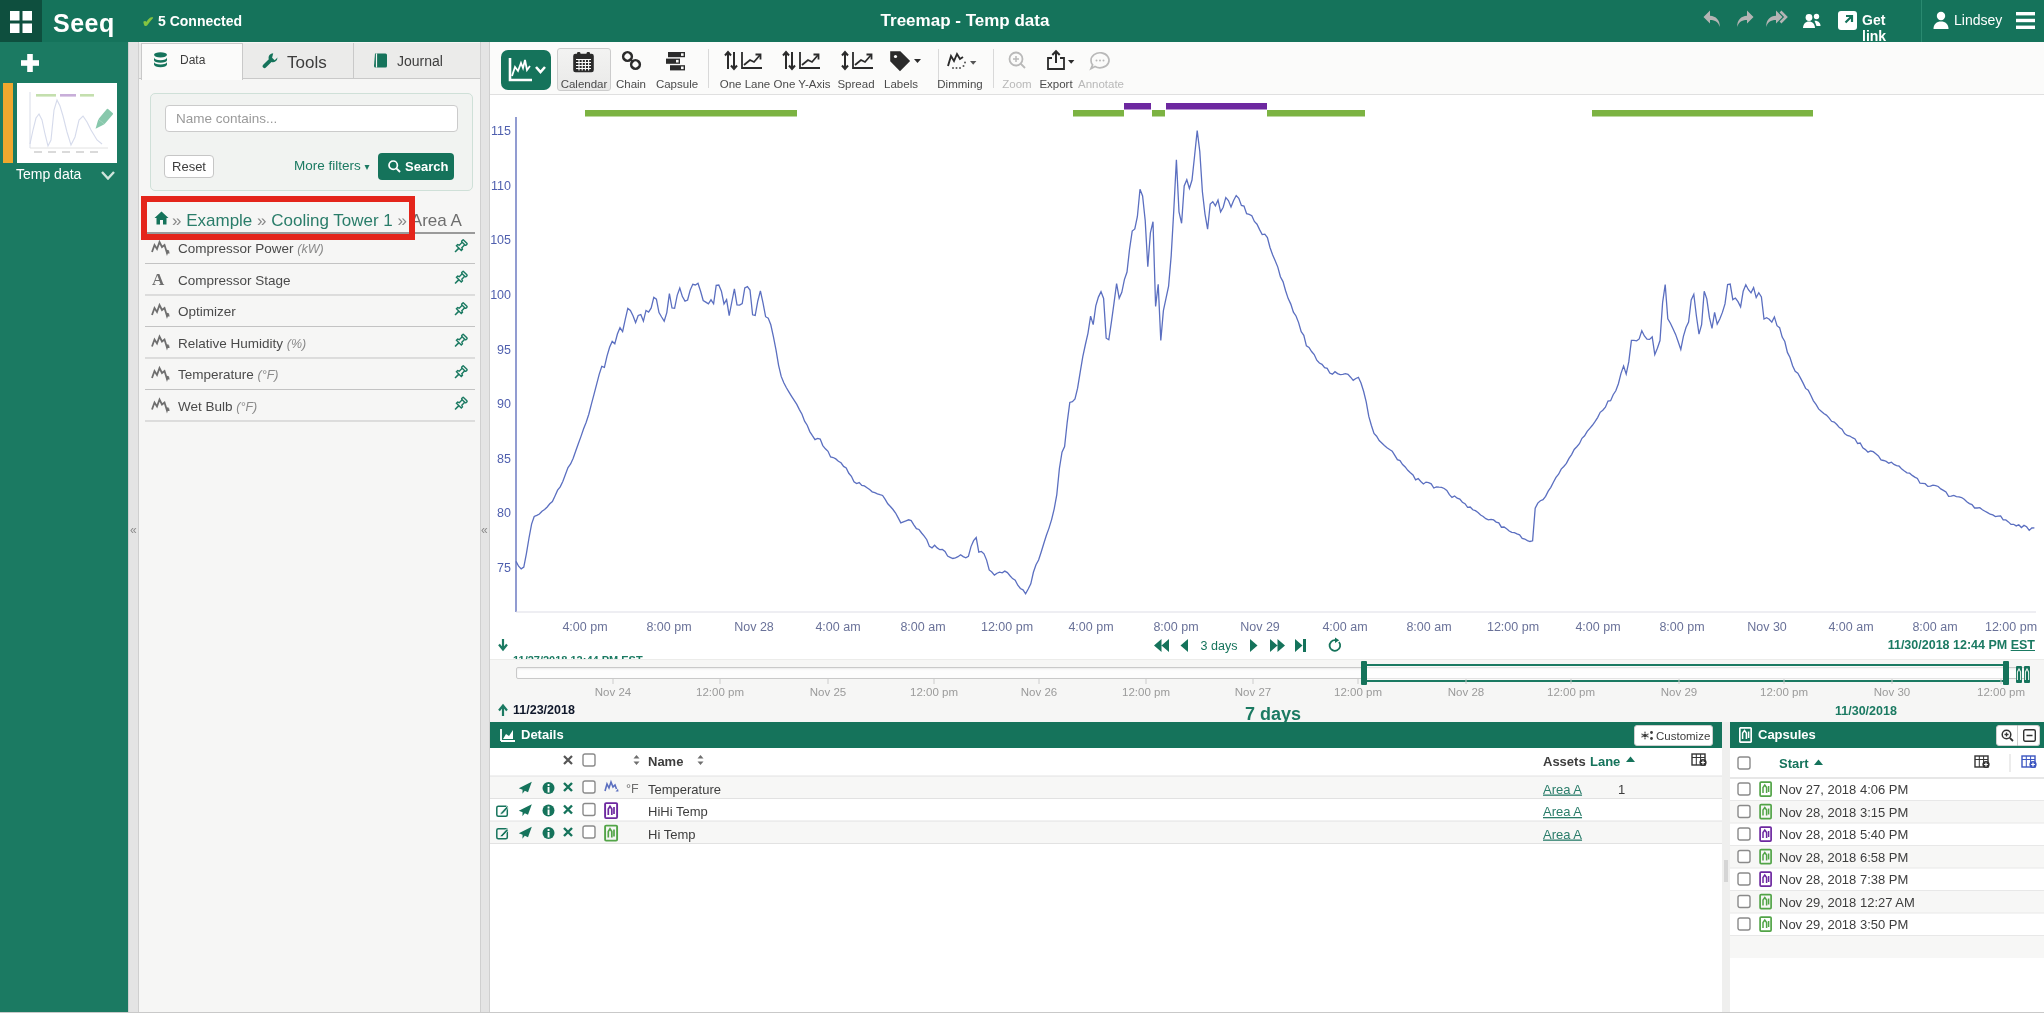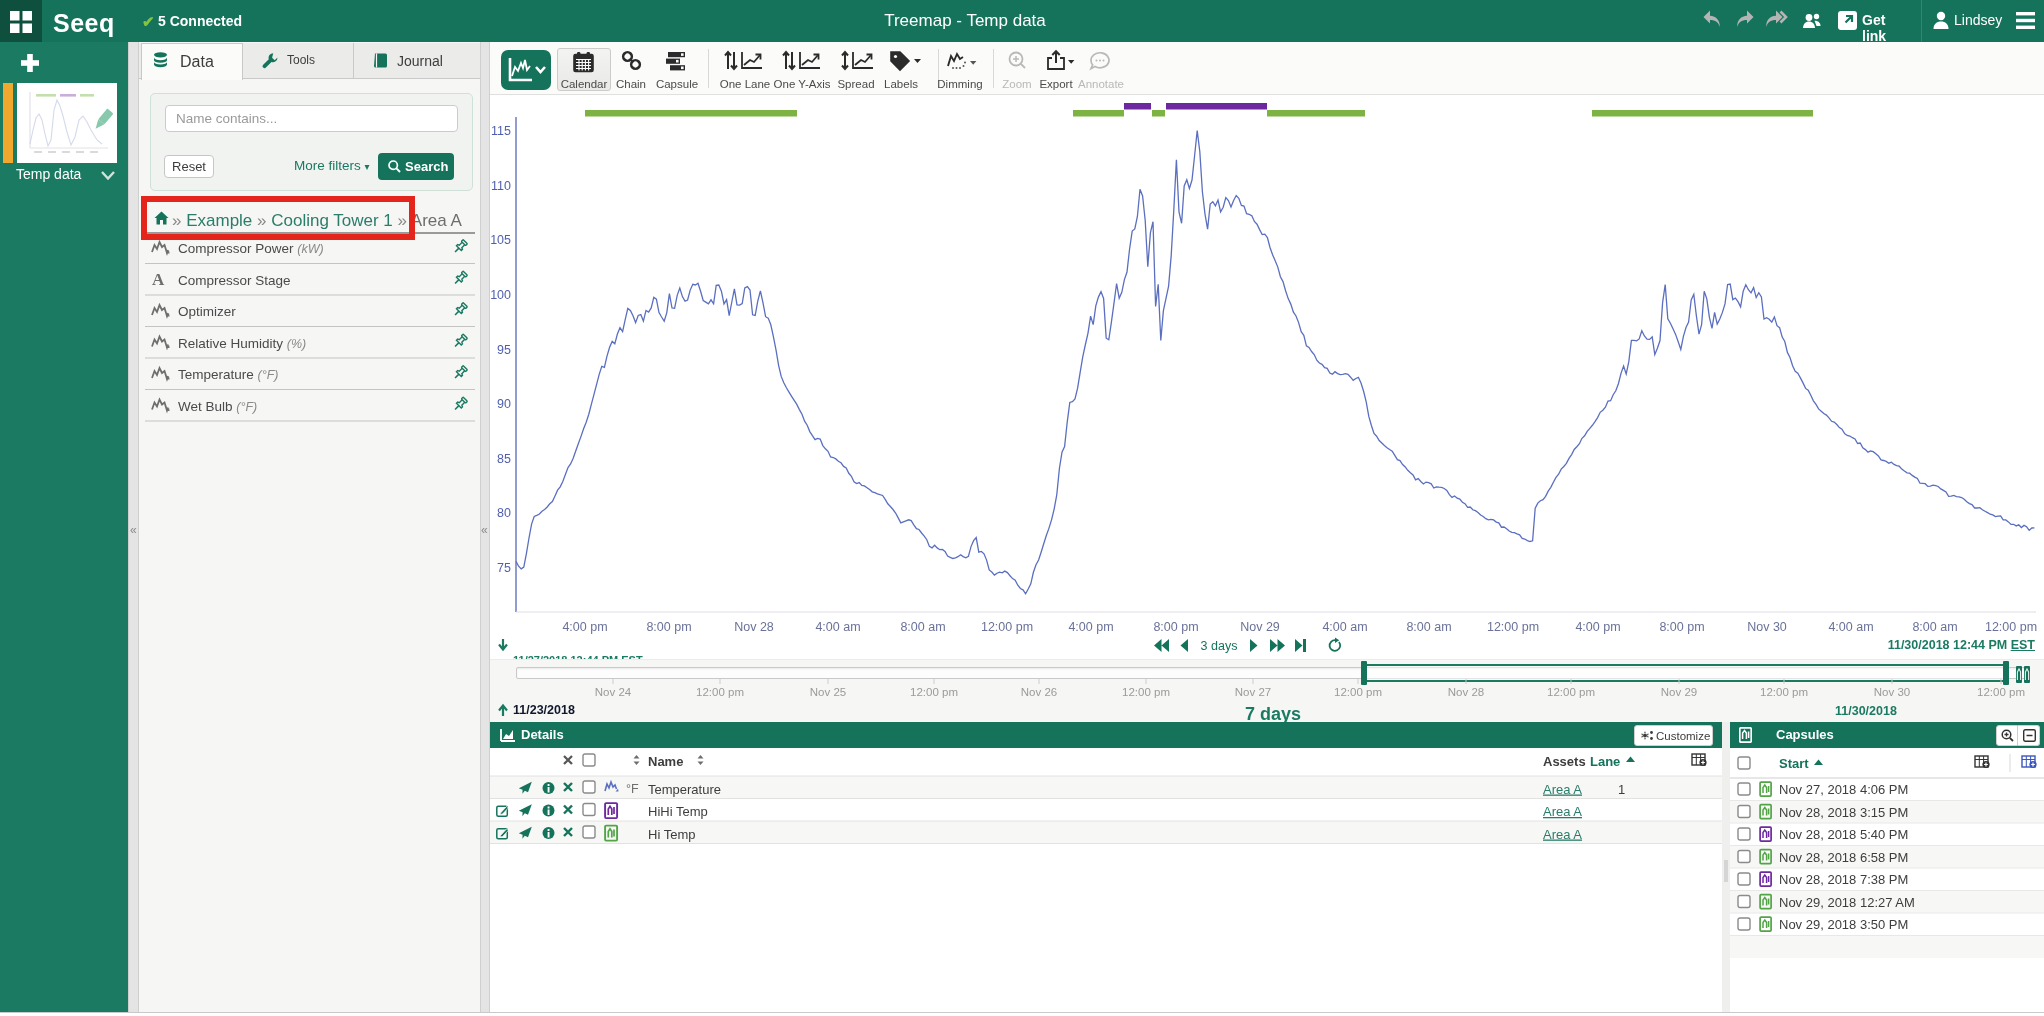--- a/index.html
+++ b/index.html
@@ -15,21 +15,21 @@
 <div class="abs" style="left:0;top:0;width:42px;height:42px;background:#0e4f3e;"></div>
 <svg class="abs" style="left:10px;top:11px;" width="22" height="22" viewBox="0 0 22 22">
  <rect x="0" y="0" width="9.5" height="9.5" fill="#fff"></rect>
       <rect x="12.5" y="0" width="9.5" height="9.5" fill="#fff"></rect>
  <rect x="0" y="12.5" width="9.5" height="9.5" fill="#fff"></rect>
       <rect x="12.5" y="12.5" width="9.5" height="9.5" fill="#fff"></rect>
 </svg>
 <div class="abs" style="left:53px;top:9px;color:#fff;font-size:25px;font-weight:700;letter-spacing:0.5px;">Seeq</div>
 <div class="abs" style="left:142px;top:13px;color:#84c441;font-size:15px;font-weight:700;">✔</div>
 <div class="abs" style="left:158px;top:13px;color:#fff;font-size:14px;font-weight:700;">5 Connected</div>
-<div class="abs" style="left:820px;top:11px;width:290px;text-align:center;color:#fff;font-size:17px;font-weight:400;">Treemap - Temp data</div>
+<div class="abs" style="left:820px;top:11px;width:290px;text-align:center;color:#fff;font-size:17px;font-weight:700;">Treemap - Temp data</div>
 
 <svg class="abs" style="left:1701px;top:8px;" width="22" height="22" viewBox="0 0 22 22">
   <path d="M9 2.5 L2.5 9 L9 15.5 L9 12 C14.5 12 17.5 14.5 18.8 19 C19 12 15 8 9 7.7 Z" fill="#b4b4b4"></path>
 </svg>
 <svg class="abs" style="left:1734px;top:8px;" width="22" height="22" viewBox="0 0 22 22">
   <path d="M13 2.5 L19.5 9 L13 15.5 L13 12 C7.5 12 4.5 14.5 3.2 19 C3 12 7 8 13 7.7 Z" fill="#b4b4b4"></path>
 </svg>
 <svg class="abs" style="left:1765px;top:8px;" width="28" height="22" viewBox="0 0 28 22">
   <path d="M11 2.5 L17.5 9 L11 15.5 L11 12 C5.5 12 2.5 14.5 1.2 19 C1 12 5 8 11 7.7 Z" fill="#b4b4b4"></path>
   <path d="M15.5 3.5 L21 9 L15.5 14.5" fill="none" stroke="#b4b4b4" stroke-width="2.6"></path>
@@ -99,26 +99,26 @@
 
 <div class="abs" style="left:139px;top:42px;width:341px;height:970px;background:#f6f6f5;"></div>
 
 <div class="abs" style="left:139px;top:43px;width:341px;height:36px;border-bottom:1px solid #c9c9c9;background:#ebebea;"></div>
 <div class="abs" style="left:141px;top:43px;width:102px;height:37px;background:#fbfbfa;border:1px solid #c9c9c9;border-bottom:none;"></div>
 <svg class="abs" style="left:153px;top:52px;" width="15" height="17" viewBox="0 0 15 17">
   <ellipse cx="7.5" cy="2.8" rx="6.5" ry="2.6" fill="#15735b"></ellipse>
   <path d="M1 5.6 a6.5 2.6 0 0 0 13 0 v2.6 a6.5 2.6 0 0 1 -13 0 z" fill="#15735b"></path>
   <path d="M1 10 a6.5 2.6 0 0 0 13 0 v2.6 a6.5 2.6 0 0 1 -13 0 z" fill="#15735b"></path>
 </svg>
-<div class="abs" style="left:180px;top:53px;font-size:16px;color:#3d3d3d;">Data</div>
+<div class="abs" style="left:180px;top:53px;font-size:12px;color:#3d3d3d;">Data</div>
 <div class="abs" style="left:243px;top:43px;width:111px;height:36px;border-right:1px solid #c9c9c9;"></div>
 <svg class="abs" style="left:262px;top:52px;" width="17" height="17" viewBox="0 0 17 17">
   <path d="M11.2 1.2 a4.6 4.6 0 0 0 -4.4 6.0 L1.2 12.8 a1.9 1.9 0 0 0 2.7 2.7 L9.5 9.9 a4.6 4.6 0 0 0 6.0 -4.4 l-2.8 2.8 -2.6 -2.6 z" fill="#15735b"></path>
 </svg>
-<div class="abs" style="left:287px;top:53px;font-size:12px;color:#3d3d3d;">Tools</div>
+<div class="abs" style="left:287px;top:53px;font-size:17px;color:#3d3d3d;">Tools</div>
 <svg class="abs" style="left:372px;top:52px;" width="17" height="17" viewBox="0 0 17 17">
   <path d="M3 1.5 H13.5 Q15 1.5 15 3 V14 Q15 15.5 13.5 15.5 H3.5 Q2 15.5 2 14 Z" fill="#15735b"></path>
   <path d="M4.5 1.5 V15.5" stroke="#f6f6f5" stroke-width="1.2"></path>
 </svg>
 <div class="abs" style="left:397px;top:53px;font-size:14px;color:#3d3d3d;">Journal</div>
 
 <div class="abs" style="left:150px;top:93px;width:323px;height:98px;background:#f1f3f1;border:1px solid #cfe0d8;border-radius:5px;"></div>
 <div class="abs" style="left:165px;top:105px;width:293px;height:27px;background:#fff;border:1px solid #cbcbcb;border-radius:4px;"></div>
 <div class="abs" style="left:176px;top:111px;color:#9a9a9a;font-size:13.5px;">Name contains...</div>
 <div class="abs" style="left:164px;top:155px;width:50px;height:23px;background:#fff;border:1px solid #c6c6c6;border-radius:4px;text-align:center;color:#3d3d3d;font-size:13px;line-height:21px;">Reset</div>
@@ -535,21 +535,21 @@
 <div class="abs" style="left:1722px;top:722px;width:8px;height:290px;background:#efefee;"></div>
 <div class="abs" style="left:1724px;top:860px;width:4px;height:22px;background:#d5d5d5;"></div>
 
 <div class="abs" style="left:1730px;top:722px;width:314px;height:290px;background:#fff;"></div>
 <div class="abs" style="left:1730px;top:722px;width:314px;height:26px;background:#15735b;"></div>
 <svg class="abs" style="left:1739px;top:727px;" width="13" height="16" viewBox="0 0 13 16">
  <rect x="0.8" y="0.8" width="11.4" height="14.4" rx="1" fill="none" stroke="#fff" stroke-width="1.7"></rect>
  <polyline points="3.6,12 3.6,6 5.5,3.5 7.4,6 7.4,12" fill="none" stroke="#fff" stroke-width="1.5"></polyline>
  <line x1="9.6" y1="4.5" x2="9.6" y2="11" stroke="#fff" stroke-width="1.5"></line>
 </svg>
-<div class="abs" style="left:1758px;top:727px;color:#fff;font-size:13px;font-weight:700;margin-left:18px;">Capsules</div>
+<div class="abs" style="left:1758px;top:727px;color:#fff;font-size:13px;font-weight:700;">Capsules</div>
 <div class="abs" style="left:1996px;top:725px;width:22px;height:21px;background:#fff;border:1px solid #cfcfcf;border-radius:3px 0 0 3px;"></div>
 <div class="abs" style="left:2018px;top:725px;width:22px;height:21px;background:#fff;border:1px solid #cfcfcf;border-left:none;border-radius:0 3px 3px 0;"></div>
 <svg class="abs" style="left:2001px;top:729px;" width="13" height="13" viewBox="0 0 13 13">
  <circle cx="5.5" cy="5.5" r="4.3" fill="none" stroke="#333" stroke-width="1.5"></circle>
       <path d="M8.8 8.8 L12 12" stroke="#333" stroke-width="1.8"></path>
       <path d="M3.5 5.5 h4 M5.5 3.5 v4" stroke="#333" stroke-width="1.3"></path>
 </svg>
 <svg class="abs" style="left:2023px;top:729px;" width="13" height="13" viewBox="0 0 13 13">
  <rect x="0.7" y="0.7" width="11.6" height="11.6" rx="1.5" fill="none" stroke="#333" stroke-width="1.4"></rect>
       <path d="M3.5 6.5 h6" stroke="#333" stroke-width="1.5"></path>

